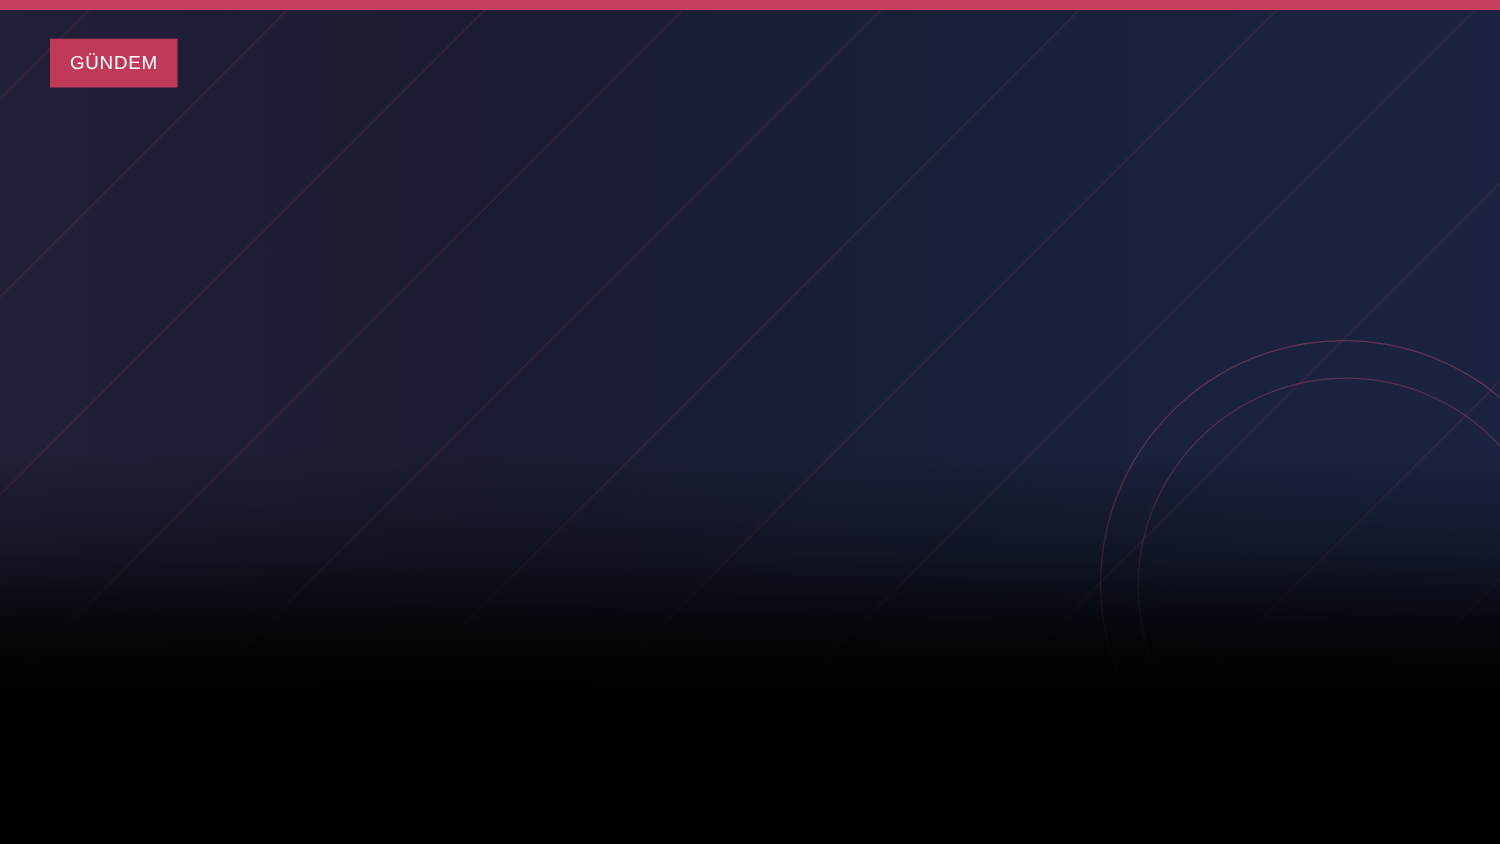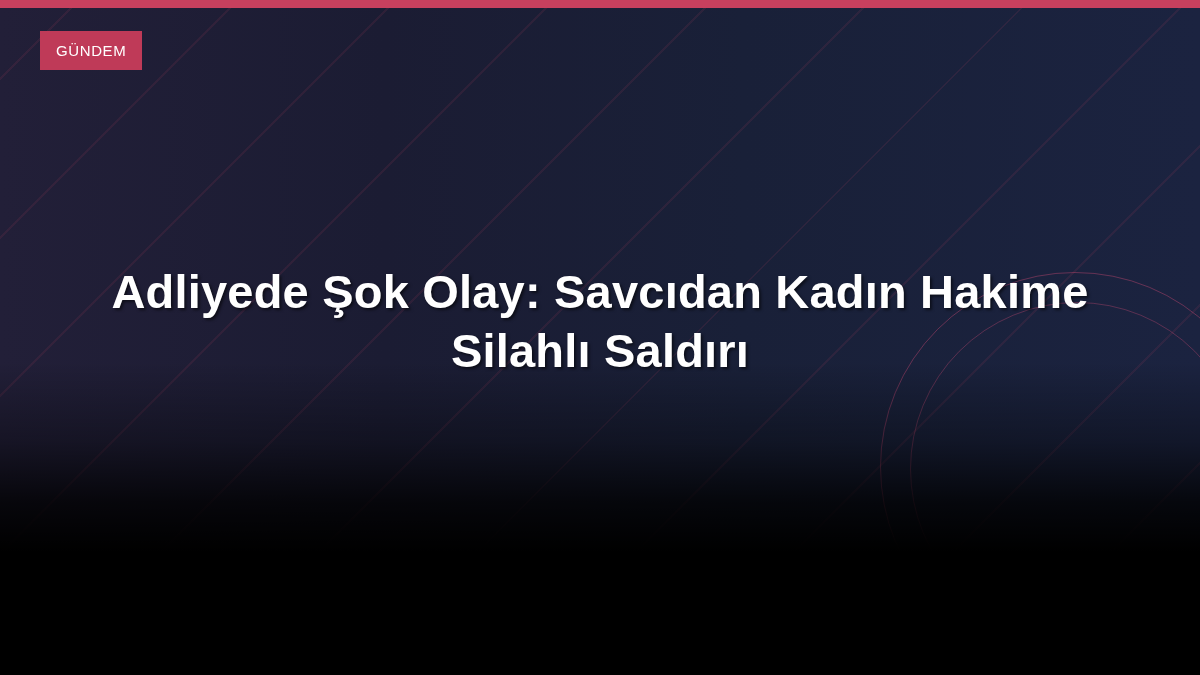--- a/index.html
+++ b/index.html
@@ -140,17 +140,14 @@
   </div>
 
   <div class="bg-fade"></div>
 
   <div class="top-bar"></div>
 
   <div class="badge">
     <span>GÜNDEM</span>
   </div>
 
-  <div class="headline-wrap">
-    <h1 class="headline">Adliyede Şok Olay: Savcıdan Kadın Hakime Silahlı Saldırı</h1>
-  </div>
 
 </div>
 
 </body></html>

